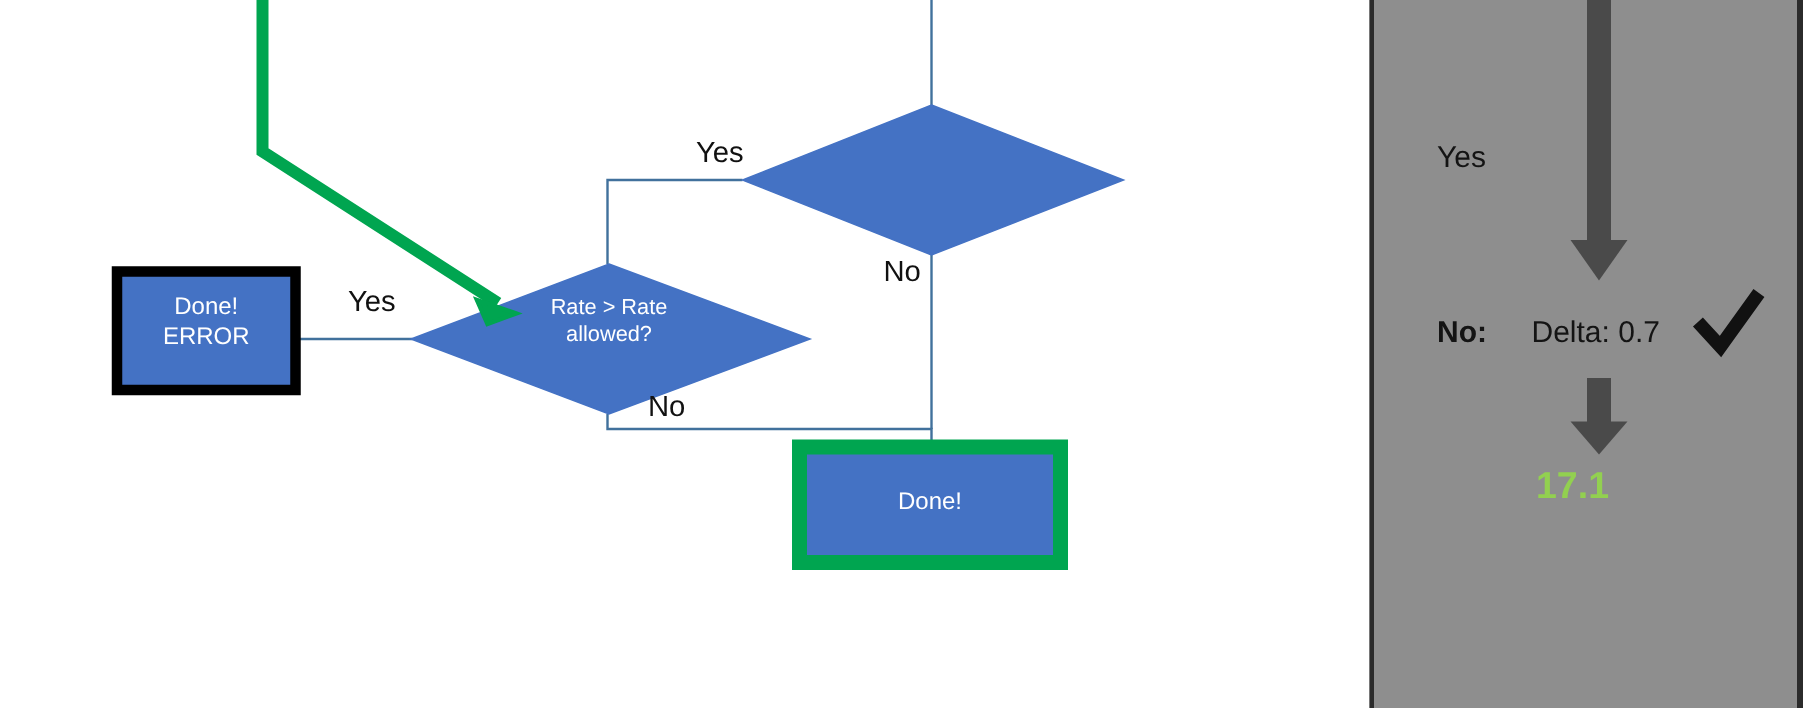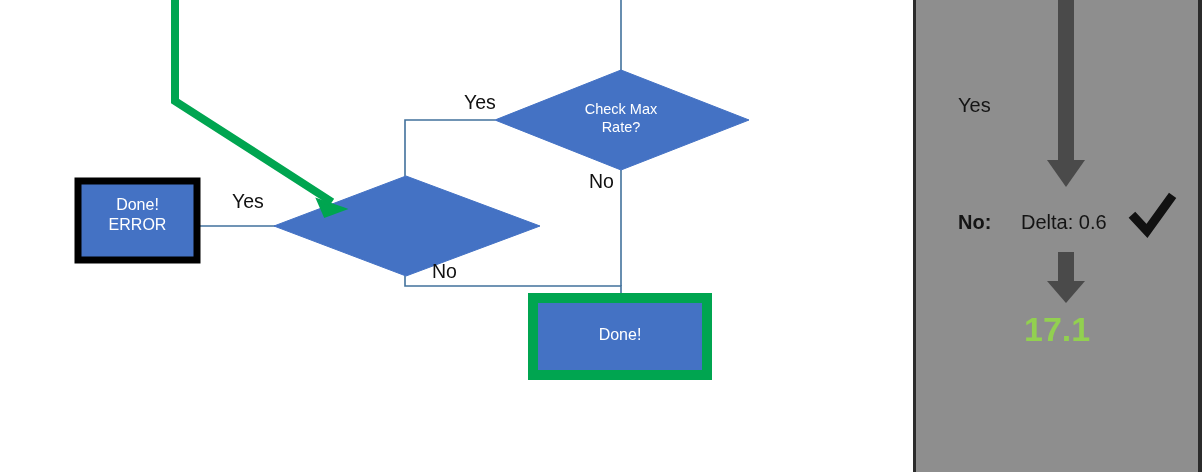--- a/index.html
+++ b/index.html
@@ -76,21 +76,21 @@
   }
   .panel-text {
     position: absolute;
     color: #141414;
     font-size: 20px;
     line-height: 1;
     white-space: nowrap;
   }
   .panel-value {
     position: absolute;
-    font-size: 34px;
+    font-size: 25px;
     font-weight: bold;
     line-height: 1;
     white-space: nowrap;
   }
 </style>
 </head>
 <body>
 
 <div id="screen">
 
@@ -114,23 +114,23 @@
 
       <rect x="78" y="181" width="119" height="79" fill="#4472C4" stroke="#000000" stroke-width="7"></rect>
 
       <rect x="533" y="298" width="174" height="77" fill="#4472C4" stroke="#00A550" stroke-width="10"></rect>
 
       <polyline points="175,-5 175,101 332,202" fill="none" stroke="#00A550" stroke-width="8" stroke-linejoin="miter" stroke-linecap="butt"></polyline>
       <polygon points="344,209 318,200 325,216" fill="#00A550" stroke="#00A550" stroke-width="3" stroke-linejoin="miter"></polygon>
 
     </svg>
 
-    <div class="node-label diamond-label" style="left:531px; top:101px; width:180px;">Check Max
-Rate?</div>
 
+    <div class="node-label diamond-label" style="left:316px; top:197px; width:180px;">Rate &gt; Rate
+allowed?</div>
 
     <div class="node-label box-label" style="left:78px; top:195px; width:119px;">Done!
 ERROR</div>
 
     <div class="node-label box-label" style="left:533px; top:325px; width:174px;">Done!</div>
 
     <div class="edge-label" style="left:464px; top:93px;">Yes</div>
 
     <div class="edge-label" style="left:589px; top:172px;">No</div>
 
@@ -156,19 +156,19 @@
 
       <g>
         <path d="M 219 218 L 231 231 L 254 199" fill="none" stroke="#111111" stroke-width="9" stroke-linecap="square" stroke-linejoin="miter"></path>
       </g>
     </svg>
 
     <div class="panel-text" style="left:42px; top:95px;">Yes</div>
 
     <div class="panel-text" style="left:42px; top:212px;font-weight:bold;">No:</div>
 
-    <div class="panel-text" style="left:105px; top:212px;">Delta: 0.6</div>
+    <div class="panel-text" style="left:105px; top:212px;">Delta: 0.7</div>
 
     <div class="panel-value" style="left:108px; top:312px; color:#92D050;">17.1</div>
 
   </div>
 
 </div>
 
 </body></html>

